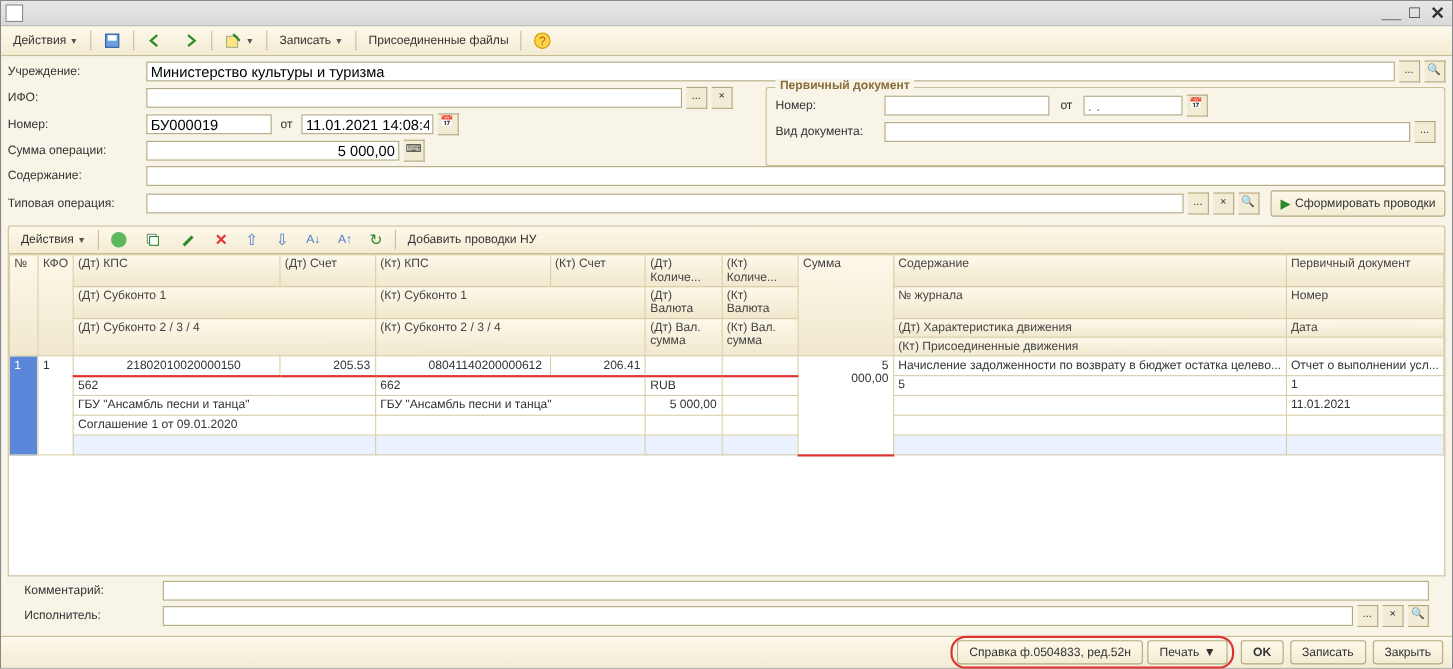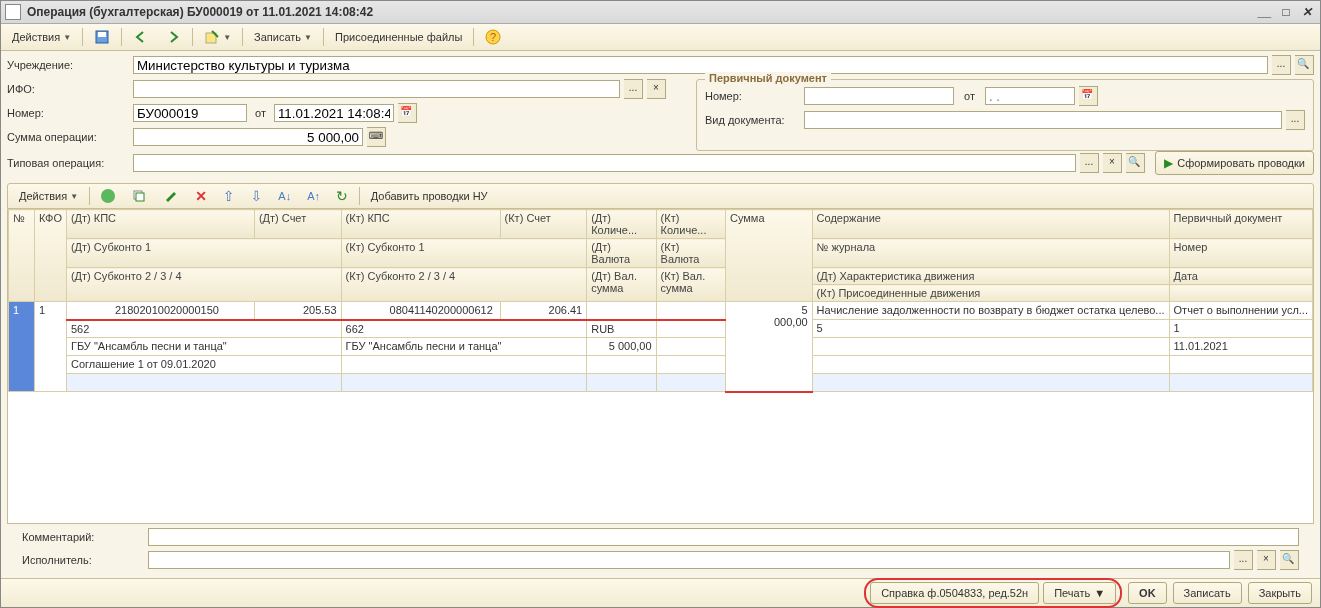--- a/index.html
+++ b/index.html
@@ -1,20 +1,20 @@
 <!DOCTYPE html>
 <html><head>
 <meta charset="utf-8">
 <style>
 html,body{margin:0;padding:0;font-family:Arial,sans-serif;font-size:11px;color:#333;background:#f8f4e8;}
 .window{width:1321px;height:608px;border:1px solid #888;background:#f8f4e8;position:relative;box-sizing:border-box;display:flex;flex-direction:column;}
 .titlebar{background:linear-gradient(#e7e7e7,#d9d9d9);border-bottom:1px solid #aaa;height:22px;display:flex;align-items:center;padding:0 4px;font-weight:bold;font-size:12px;}
 .titlebar .ticon{width:14px;height:14px;border:1px solid #888;background:#fff;margin-right:6px;}
 .titlebar .spacer{flex:1;}
-.winbtn{width:18px;height:14px;margin-left:3px;display:flex;align-items:center;justify-content:center;font-size:12px;cursor:pointer;font-style:italic;}
+.winbtn{width:18px;height:14px;margin-left:3px;display:flex;align-items:center;justify-content:center;font-size:16px;cursor:pointer;}
 .toolbar{background:linear-gradient(#fdf8e9,#f3ecd4);border-bottom:1px solid #c9bd95;height:26px;display:flex;align-items:center;padding:0 4px;gap:2px;}
 .tbtn{height:20px;padding:0 6px;display:flex;align-items:center;cursor:pointer;border:1px solid transparent;border-radius:3px;}
 .tbtn .dd{font-size:8px;margin-left:3px;color:#555;}
 .sep{width:1px;height:18px;background:#c9bd95;margin:0 2px;}
 .icon{width:16px;height:16px;display:inline-block;}
 .form{padding:4px 6px 0 6px;}
 .row{display:flex;align-items:center;margin-bottom:4px;gap:4px;}
 .lbl{width:122px;}
 .inp{border:1px solid #b0a97f;background:#fff;height:18px;padding:0 3px;box-sizing:border-box;}
 .inpbtn{width:18px;height:18px;border:1px solid #b0a97f;border-left:none;background:#f3ecd4;text-align:center;line-height:16px;cursor:pointer;font-size:10px;}
@@ -38,21 +38,20 @@
 .fbtn{border:1px solid #b0a97f;background:linear-gradient(#fdf8e9,#f3ecd4);height:20px;padding:0 10px;border-radius:3px;cursor:pointer;display:flex;align-items:center;}
 .play{color:#2a8a2a;font-size:12px;}
 svg{display:block;}
 </style>
 </head>
 <body>
 
 <div class="window">
   <div class="titlebar">
     <span class="ticon"></span>
-    <span>Операция (бухгалтерская) БУ000019 от 11.01.2021 14:08:42</span>
     <span class="spacer"></span>
     <span class="winbtn">__</span>
     <span class="winbtn">□</span>
     <span class="winbtn">✕</span>
   </div>
 
   <div class="toolbar">
     <div class="tbtn">
         <span>Действия</span>
         <span class="dd">▼</span>
@@ -147,20 +146,24 @@
           <span style="margin:0 6px">от</span>
           <input class="inp" style="width: 90px;" placeholder=". .">
           <span class="inpbtn">📅</span>
         </div>
         <div class="row">
           <span style="width:95px">Вид документа:</span>
           <input class="inp" style="flex: 1 1 0%;">
           <span class="inpbtn">...</span>
         </div>
       </div>
+    </div>
+    <div class="row">
+      <span class="lbl">Содержание:</span>
+      <input class="inp" style="flex: 1 1 0%;">
     </div>
     <div class="row">
       <span class="lbl">Типовая операция:</span>
       <input class="inp" style="flex: 1 1 0%;">
       <span class="inpbtn">...</span>
       <span class="inpbtn">×</span>
       <span class="inpbtn">🔍</span>
       <div class="btn" style="margin-left:6px;">
           <span class="play">▶</span>
           <span>Сформировать проводки</span>

